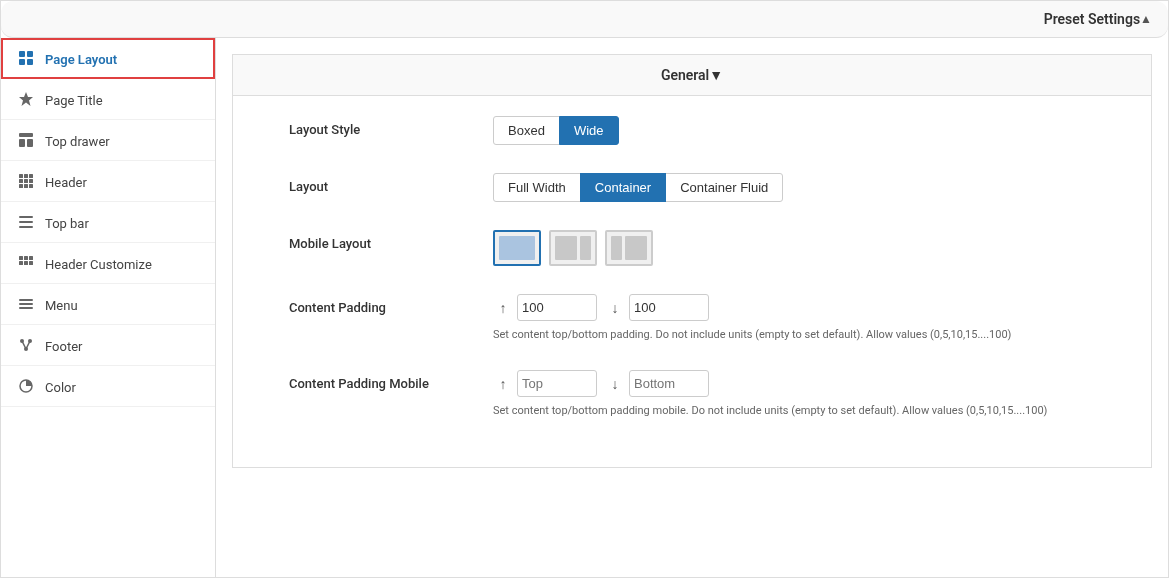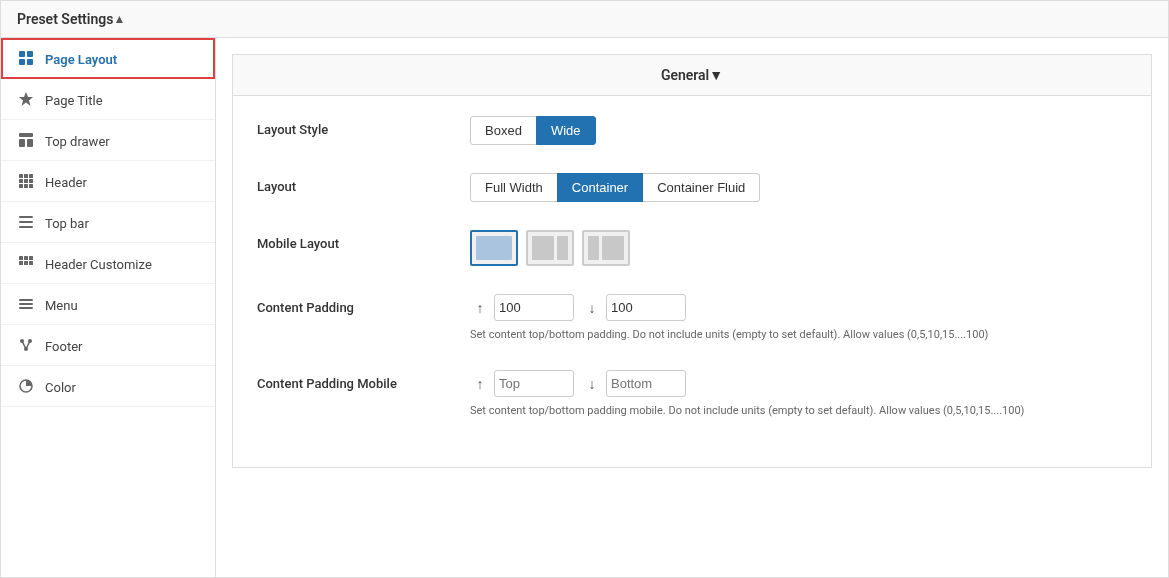--- a/index.html
+++ b/index.html
@@ -14,25 +14,26 @@
       width: 1169px;
       min-height: 578px;
       background: #fff;
       border: 1px solid #ddd;
       display: flex;
       flex-direction: column;
     }
 
     .preset-header {
       display: flex;
-      justify-content: flex-start;
+      justify-content: flex-end;
       align-items: center;
       padding: 10px 16px;
       background: #f9f9f9;
       border-bottom: 1px solid #ddd;
+      border-radius: 12px;
     }
 
     .preset-header-title {
       font-size: 14px;
       font-weight: 600;
       color: #333;
     }
 
     .preset-header-arrow {
       font-size: 12px;
@@ -111,21 +112,22 @@
     }
 
     .section-body {
       padding: 20px 24px;
     }
 
     .field-row {
       display: flex;
       align-items: flex-start;
       margin-bottom: 28px;
-      gap: 33px;
+      gap: 24px;
+      margin-left: 32px;
     }
 
     .field-label {
       width: 180px;
       flex-shrink: 0;
       font-size: 13px;
       color: #333;
       padding-top: 6px;
       font-weight: 500;
     }

